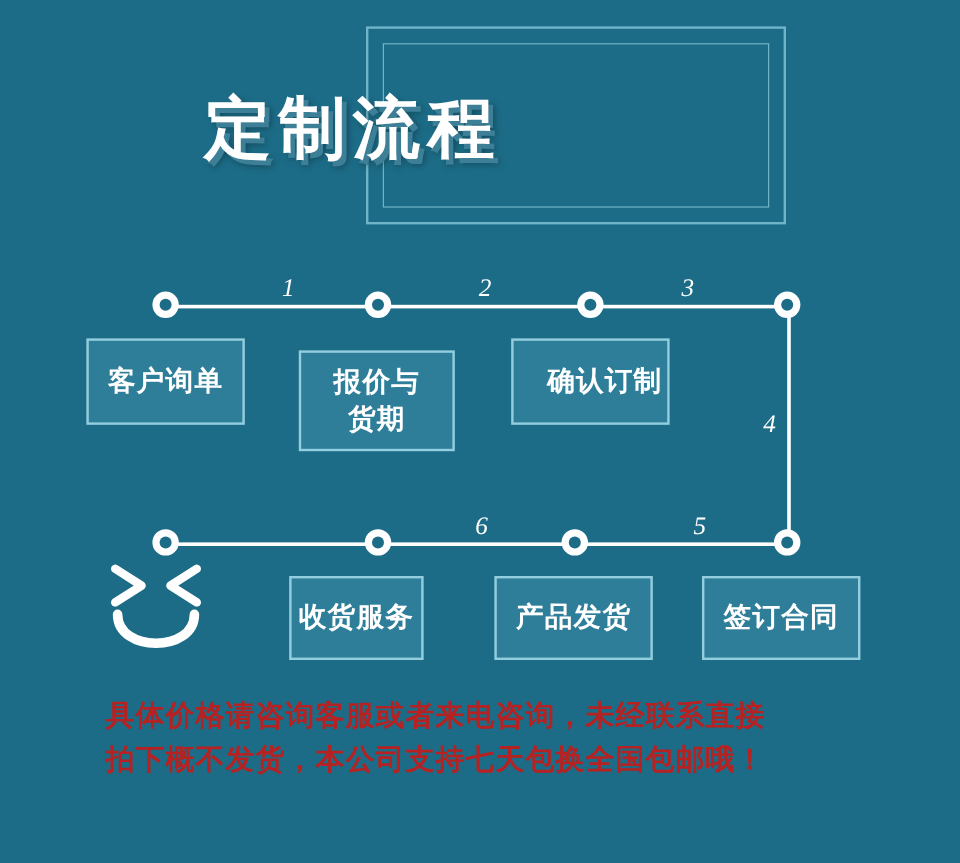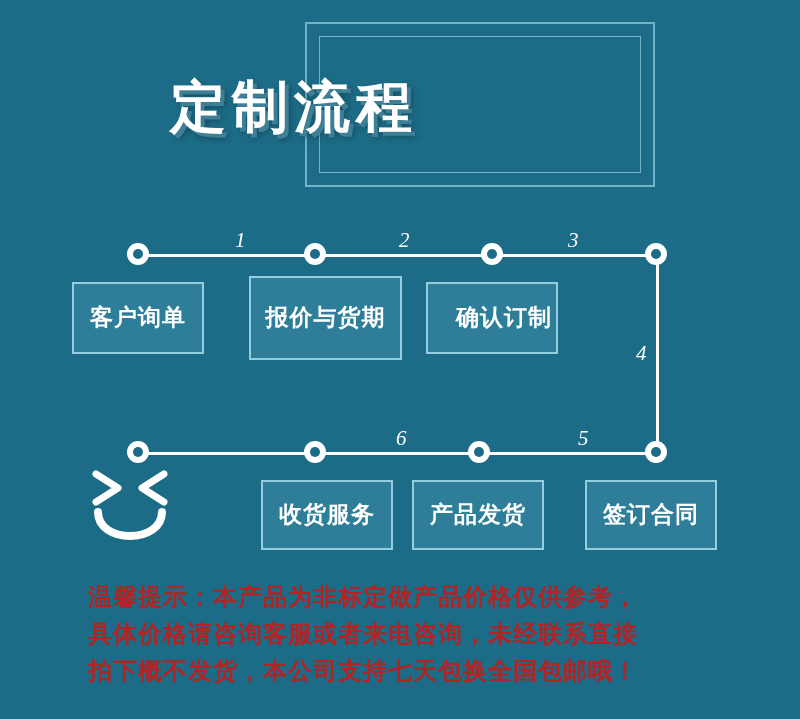--- a/index.html
+++ b/index.html
@@ -164,51 +164,50 @@
   <div class="step-num" style="left:399px; top:228px;">2</div>
   <div class="step-num" style="left:568px; top:228px;">3</div>
   <div class="step-num" style="left:636px; top:341px;">4</div>
   <div class="step-num" style="left:578px; top:426px;">5</div>
   <div class="step-num" style="left:396px; top:426px;">6</div>
 
   <div class="box" style="left:72px; top:282px; width:132px; height:72px;">
     <span>客户询单</span>
   </div>
 
-  <div class="box" style="left:249px; top:276px; width:153px; height:84px; flex-direction:row;">
+  <div class="box" style="left:249px; top:292px; width:130px; height:84px; flex-direction:column;">
     <span>报价与</span>
     <span>货期</span>
   </div>
 
   <div class="box" style="left:426px; top:282px; width:132px; height:72px;justify-content:flex-end;">
     <span>确认订制</span>
   </div>
 
   <div class="box" style="left:585px; top:480px; width:132px; height:70px;">
     <span>签订合同</span>
   </div>
 
   <div class="box" style="left:412px; top:480px; width:132px; height:70px;">
     <span>产品发货</span>
   </div>
 
-  <div class="box" style="left:241px; top:480px; width:132px; height:70px;margin-left:20px;">
+  <div class="box" style="left:241px; top:480px; width:112px; height:70px;">
     <span>收货服务</span>
   </div>
 
   <div class="smiley">
     <svg width="110" height="85" viewBox="0 0 110 85" xmlns="http://www.w3.org/2000/svg">
 
       <path d="M8 6 L30 20 L8 34" fill="none" stroke="#ffffff" stroke-width="7" stroke-linecap="round" stroke-linejoin="round"></path>
 
       <path d="M76 6 L54 20 L76 34" fill="none" stroke="#ffffff" stroke-width="7" stroke-linecap="round" stroke-linejoin="round"></path>
 
       <path d="M10 44 C10 76, 74 76, 74 44" fill="none" stroke="#ffffff" stroke-width="8" stroke-linecap="round"></path>
     </svg>
   </div>
 
   <div class="note">
-    <div>温馨提示：本产品为非标定做产品价格仅供参考，</div>
     <div>具体价格请咨询客服或者来电咨询，未经联系直接</div>
     <div>拍下概不发货，本公司支持七天包换全国包邮哦！</div>
   </div>
 
 </div>
 
 </body></html>

